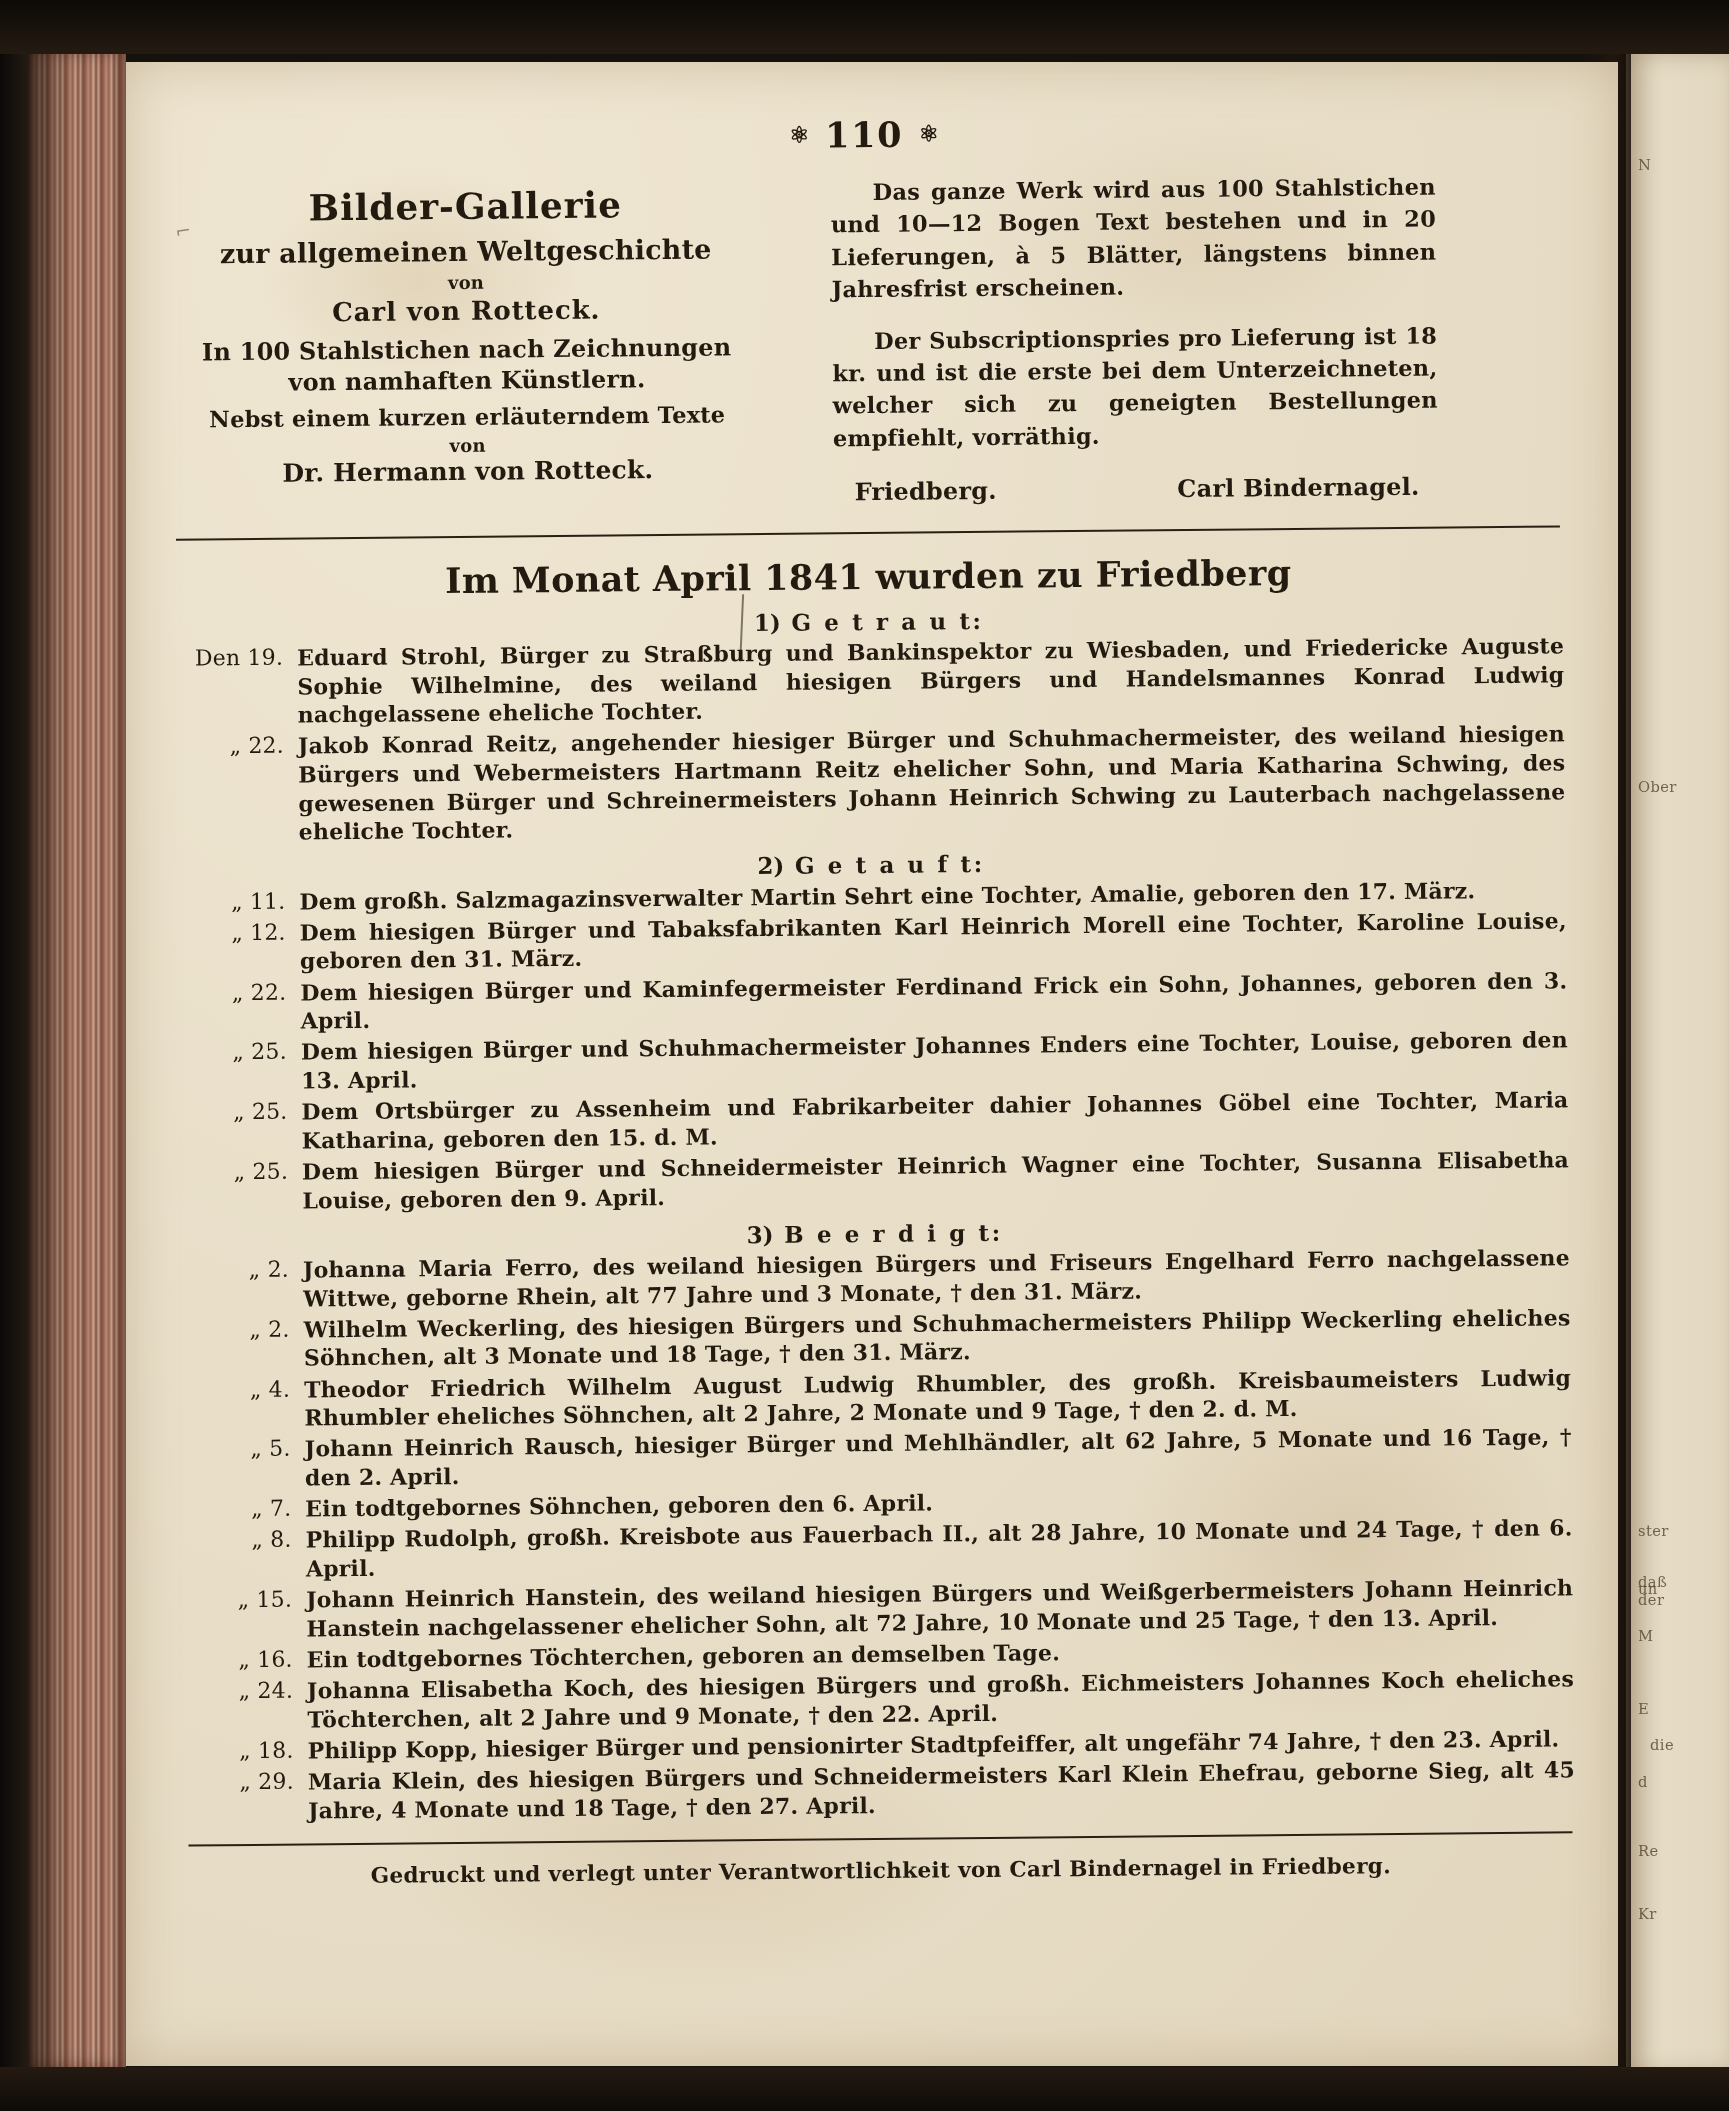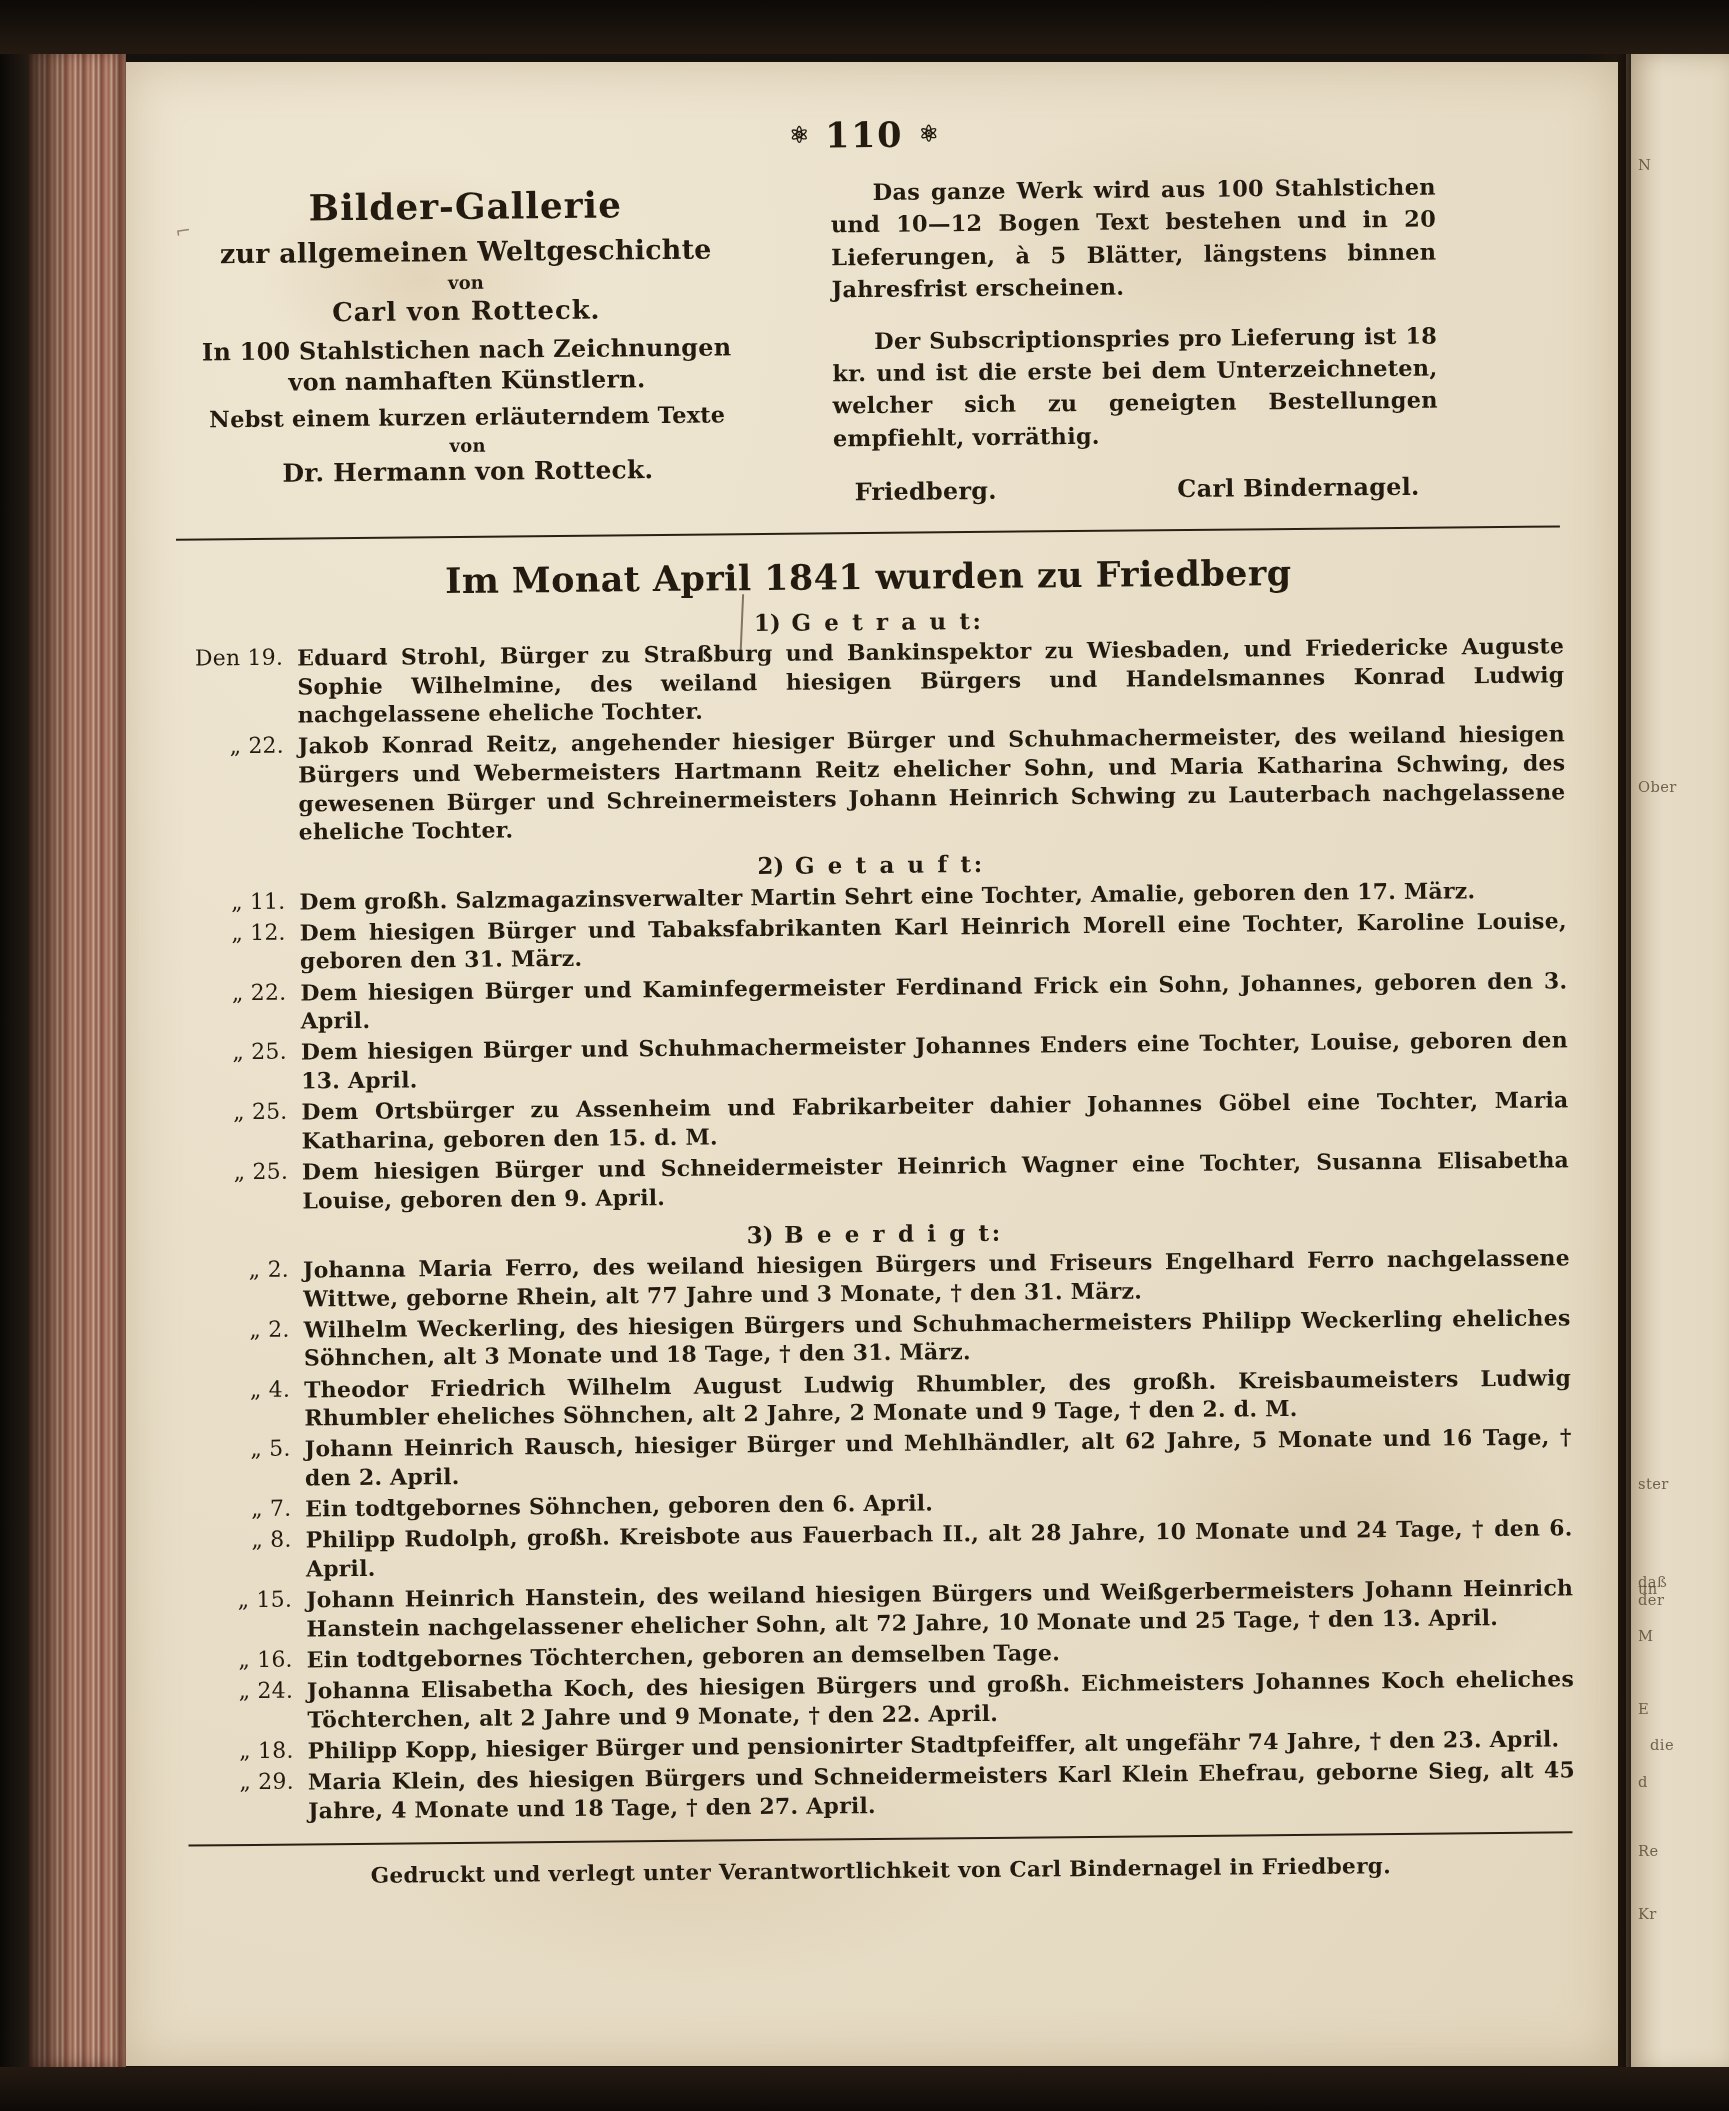--- a/index.html
+++ b/index.html
@@ -247,21 +247,21 @@
 
 <div id="book">
 
   <div class="left-dark"></div>
   <div class="page-edge"></div>
   <div class="page-edge-dark"></div>
 
   <div class="right-page">
     <div class="right-text" style="top:104px;">N</div>
     <div class="right-text" style="top:726px;">Ober</div>
-    <div class="right-text" style="top:1423px;">ster</div>
+    <div class="right-text" style="top:1470px;">ster</div>
     <div class="right-text" style="top:1505px;margin-top:16px;">daß</div>
     <div class="right-text" style="top:1539px;">der</div>
     <div class="right-text" style="top:1575px;">M</div>
     <div class="right-text" style="top:1528px;">un</div>
     <div class="right-text" style="top:1648px;">E</div>
     <div class="right-text" style="top:1684px;margin-left:12px;">die</div>
     <div class="right-text" style="top:1721px;">d</div>
     <div class="right-text" style="top:1790px;">Re</div>
     <div class="right-text" style="top:1826px;margin-top:27px;">Kr</div>
   </div>

